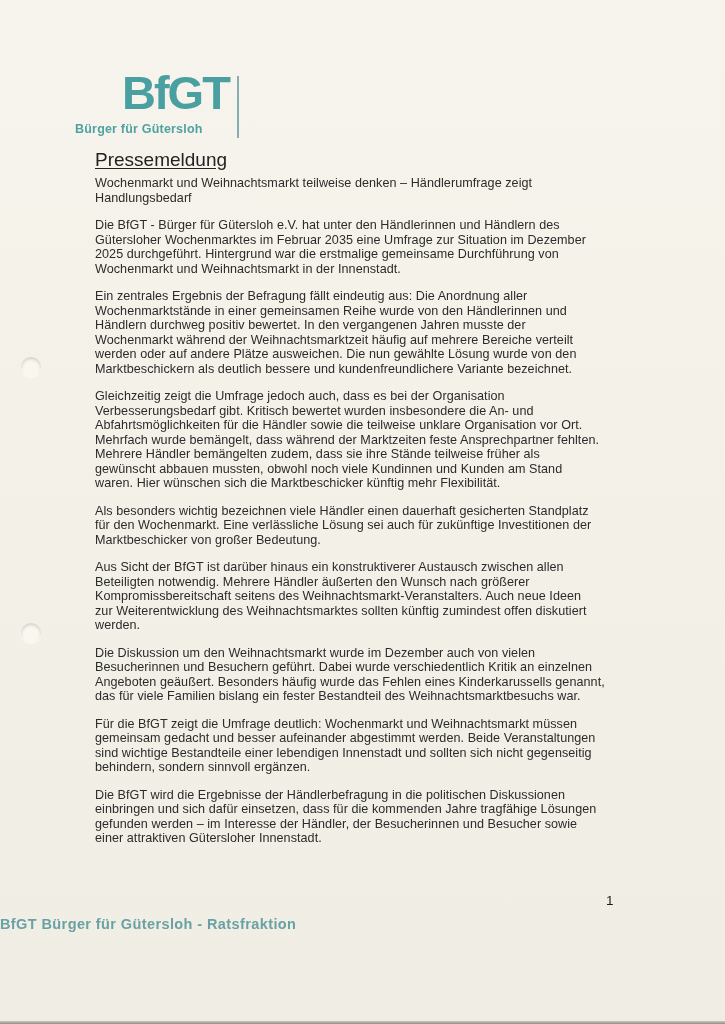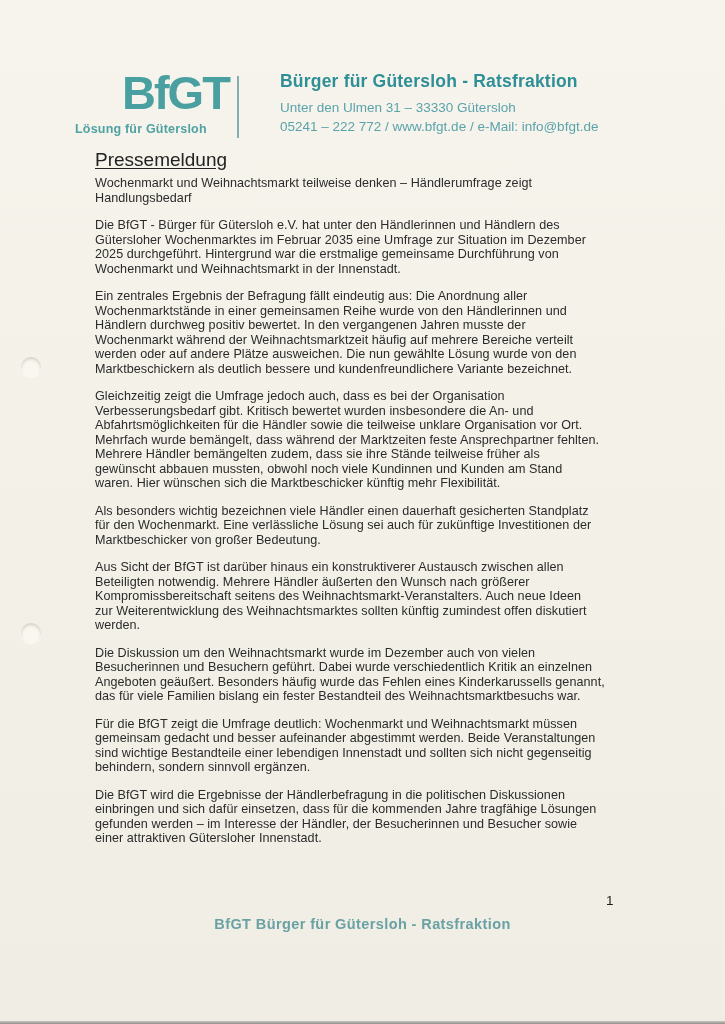--- a/index.html
+++ b/index.html
@@ -68,44 +68,38 @@
   }
   .doc-title { }
   .dateline { margin-top: 26px !important; }
 
   .page-number {
     position: absolute; left: 606px; top: 893px;
     font-size: 13.5px; color: #1c1c1c;
   }
   .footer {
     position: absolute; left: 0; right: 0; top: 916px;
-    text-align: center;
     font-size: 14.5px; font-weight: 700; color: #6aa1a4; letter-spacing: 0.4px;
   }
 </style>
 </head>
 <body>
 
 <div class="sheet">
 
   <div class="scan-hole hole-top"></div>
   <div class="scan-hole hole-bottom"></div>
 
   <div class="logo">
     <div class="logo-acronym">BfGT</div>
-    <div class="logo-subtitle">Lösung für Gütersloh</div>
+    <div class="logo-subtitle">Bürger für Gütersloh</div>
   </div>
 
   <div class="header-divider"></div>
 
-  <div class="org-block">
-    <div class="org-title">Bürger für Gütersloh - Ratsfraktion</div>
-    <div class="org-address">Unter den Ulmen 31 – 33330 Gütersloh</div>
-    <div class="org-contact">05241 – 222 772 / www.bfgt.de / e-Mail: info@bfgt.de</div>
-  </div>
 
   <div class="presse-label">Pressemeldung</div>
 
   <main class="body-text">
     <p class="doc-title">Wochenmarkt und Weihnachtsmarkt teilweise denken – Händlerumfrage zeigt
 Handlungsbedarf</p>
     <p>Die BfGT - Bürger für Gütersloh e.V. hat unter den Händlerinnen und Händlern des
 Gütersloher Wochenmarktes im Februar 2035 eine Umfrage zur Situation im Dezember
 2025 durchgeführt. Hintergrund war die erstmalige gemeinsame Durchführung von
 Wochenmarkt und Weihnachtsmarkt in der Innenstadt.</p>

